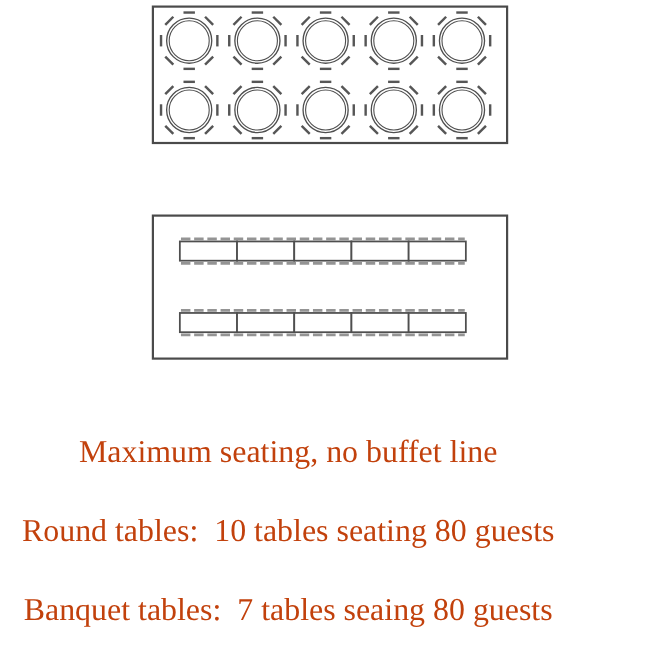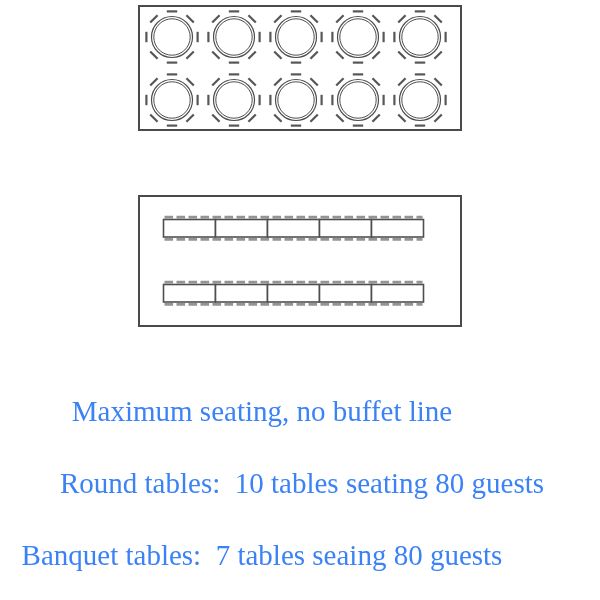--- a/index.html
+++ b/index.html
@@ -4,24 +4,24 @@
 <style>
   html, body { margin:0; padding:0; background:#ffffff; }
   .stage {
     position:relative; width:600px; height:600px; background:#ffffff;
     overflow:hidden; font-family:"Liberation Serif", serif;
   }
   .stage svg { position:absolute; left:0; top:0; }
   .captions { position:absolute; left:0; top:0; width:524px; height:600px; pointer-events:none; }
   .cap {
     position:absolute; width:100%; text-align:center;
-    font-size:29px; line-height:30px; color:#3b82f6; white-space:pre;
+    font-size:29px; line-height:30px; color:#c2410c; white-space:pre;
   }
   #cap1 { top:396px; }
-  #cap2 { top:468px;padding-left:40px; }
+  #cap2 { top:468px; }
   #cap3 { top:540px; }
 </style>
 </head>
 <body>
 
 <div class="stage">
   <svg id="plan" width="600" height="600" viewBox="0 0 600 600">
       <rect x="139" y="6" width="322" height="124" fill="none" stroke="#4a4a4a" stroke-width="2"></rect>
       <rect x="139" y="196" width="322" height="130" fill="none" stroke="#4a4a4a" stroke-width="2"></rect>
       <circle cx="172" cy="37" r="20.5" fill="none" stroke="#4f4f4f" stroke-width="1.2"></circle>

